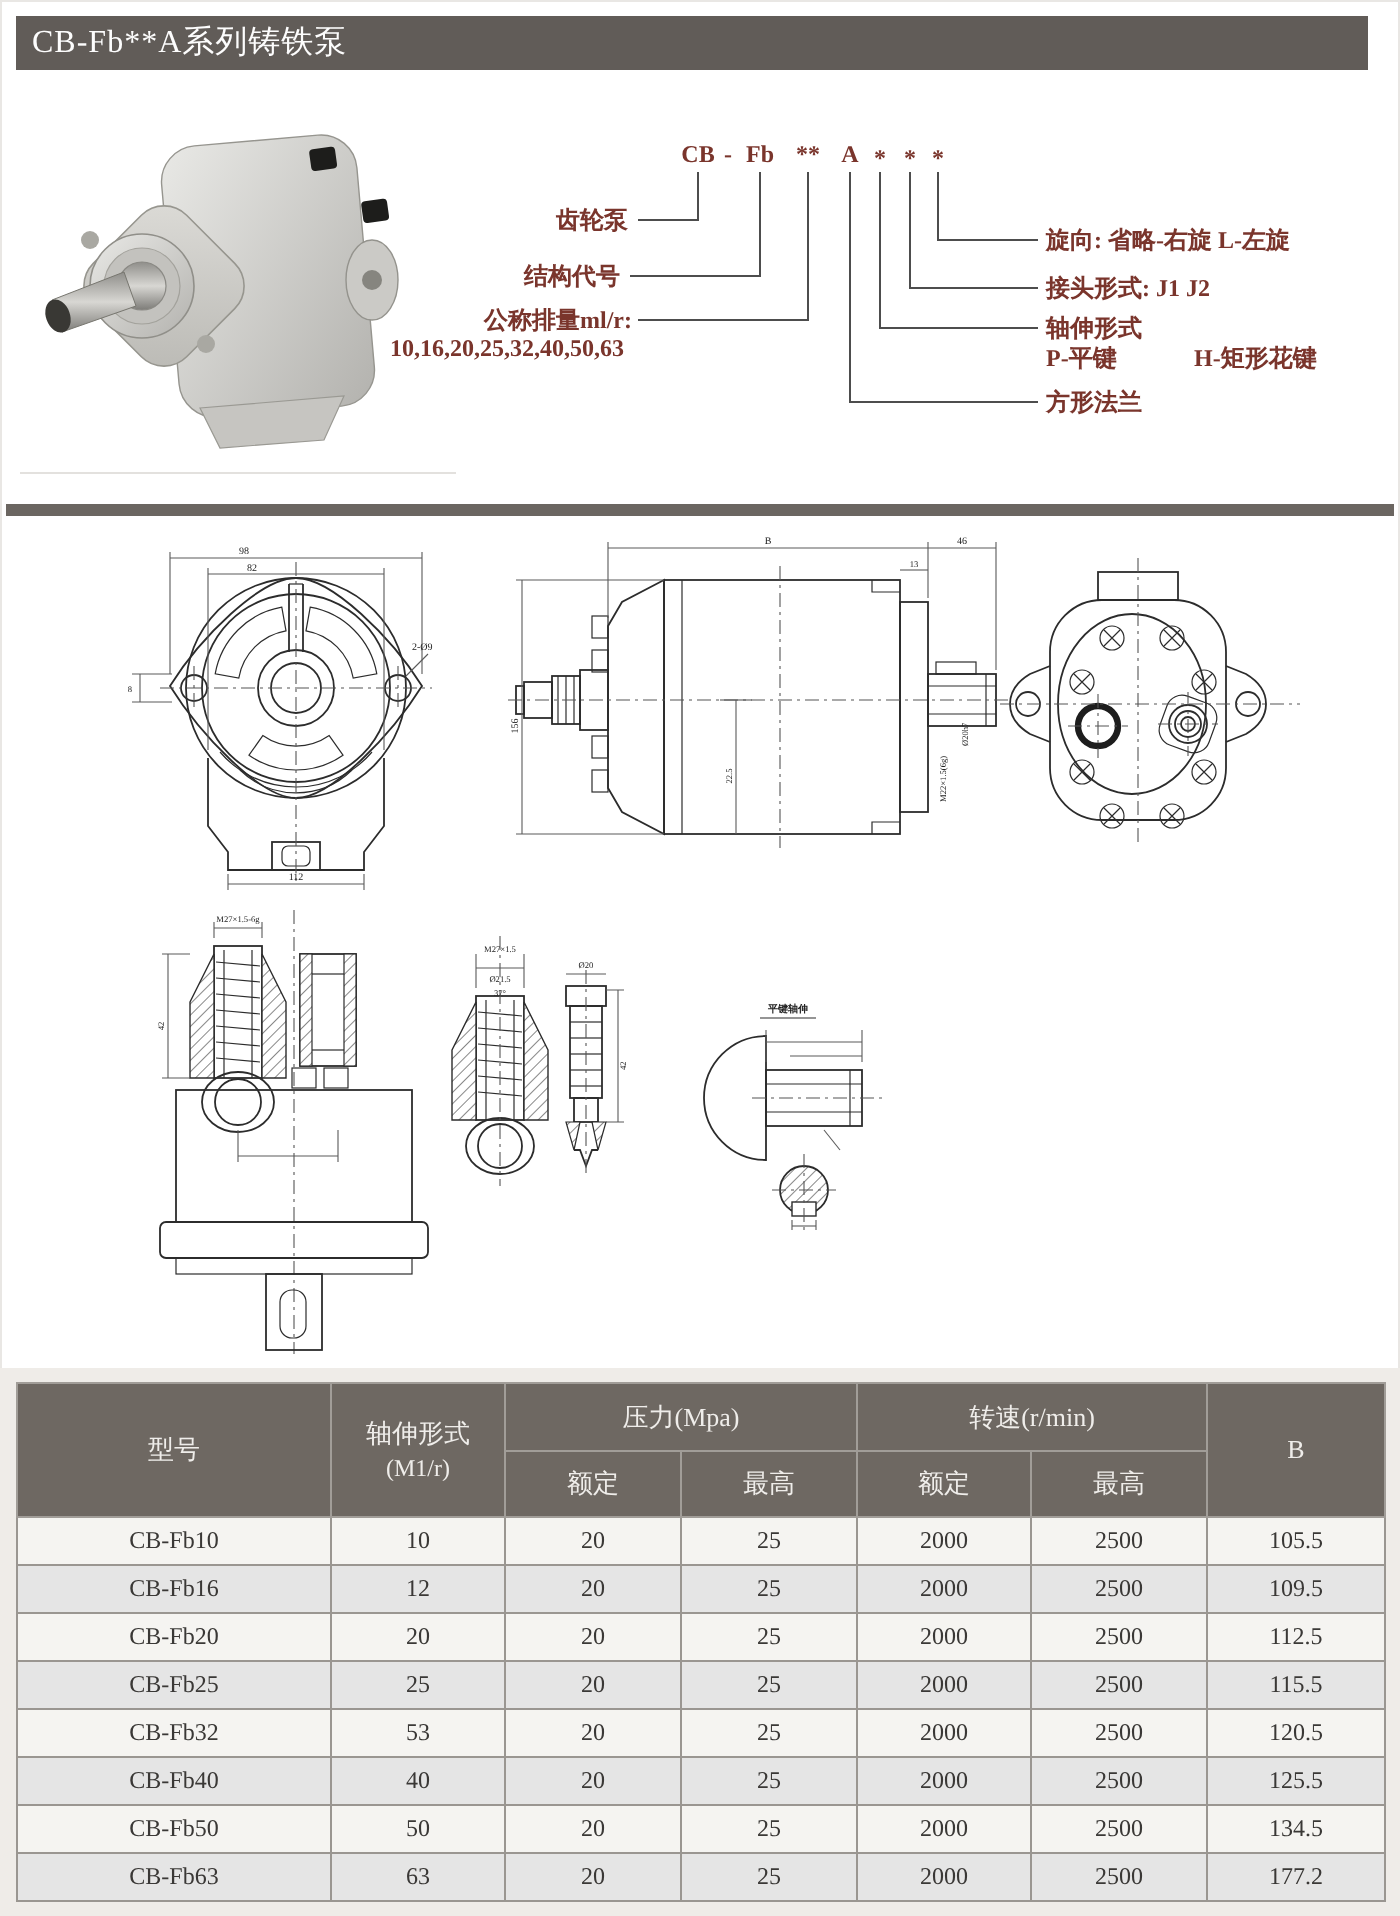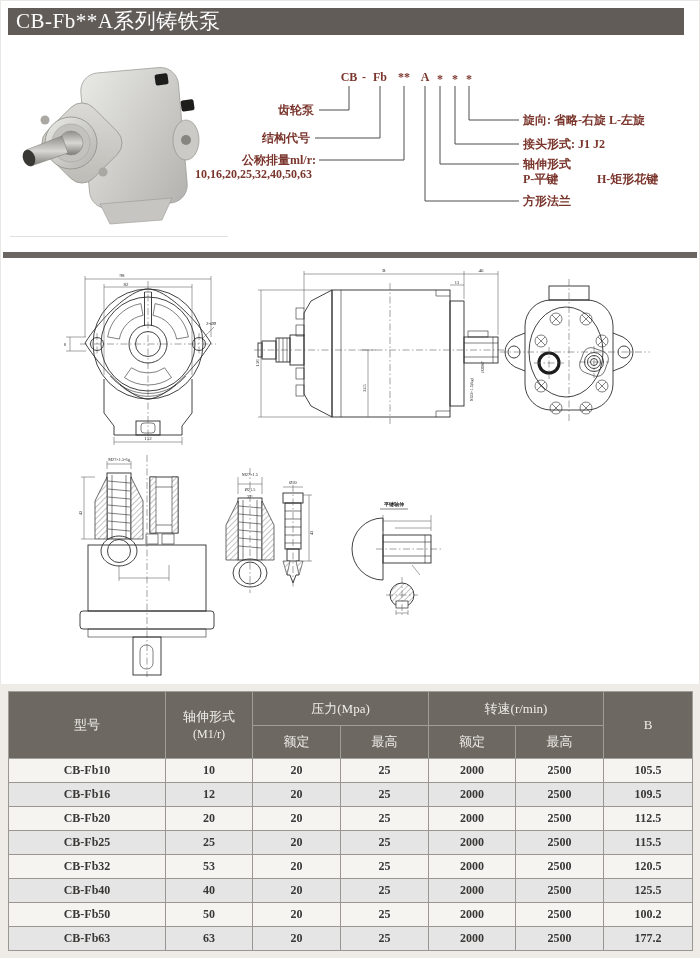--- a/index.html
+++ b/index.html
@@ -1,30 +1,30 @@
 <!DOCTYPE html>
 <html><head>
 <meta charset="utf-8">
 <style>
   html,body{margin:0;padding:0;}
   body{width:700px;height:958px;background:#fff;font-family:"Liberation Serif",serif;position:relative;overflow:hidden;}
   .page{position:absolute;inset:0;box-shadow:inset 0 0 0 1px #e9e7e4;}
   .title-bar{position:absolute;left:8px;top:8px;width:676px;height:27px;background:#615c58;color:#fdfdfd;
-             font-size:21px;line-height:27px;padding-left:8px;letter-spacing:.5px;box-sizing:border-box;}
+             font-size:16px;line-height:27px;padding-left:8px;letter-spacing:.5px;box-sizing:border-box;}
   .photo{position:absolute;left:10px;top:58px;width:218px;height:178px;border-bottom:1px solid #e3e1de;}
   .model-diagram{position:absolute;left:0;top:55px;}
   .divider{position:absolute;left:3px;top:252px;width:694px;height:6px;background:#6b6661;}
   .drawings{position:absolute;left:0;top:263px;}
   .table-band{position:absolute;left:0;top:684px;width:700px;height:274px;background:#efece8;}
   table.spec{position:absolute;left:8px;top:691px;width:684px;border-collapse:collapse;table-layout:fixed;
              font-family:"Liberation Serif",serif;}
   table.spec th{background:#6e6862;color:#efedea;font-weight:normal;font-size:13px;border:1px solid #a19d98;padding:0;}
   table.spec tr.h1 th{height:33px;}
   table.spec tr.h2 th{height:32px;}
-  table.spec td{text-align:center;height:23px;border:1px solid #9a9691;color:#3a3836;font-size:12px;padding:0;font-weight:bold;}
+  table.spec td{text-align:center;height:23px;border:1px solid #9a9691;color:#3a3836;font-size:12px;padding:0;}
   tr.r-a td{background:#f5f4f1;}
   tr.r-b td{background:#e5e5e5;}
   .mono-sub{font-size:12px;margin-top:20px;}
   svg text{font-family:"Liberation Serif",serif;}
   .cjk{font-weight:bold;fill:#7a352c;}
   .code{font-weight:bold;fill:#7a352c;font-size:12px;}
   .cl{stroke:#4d4d4d;stroke-width:1;fill:none;}
   .ln{stroke:#2c2c2c;stroke-width:.9;fill:none;}
   .thin{stroke:#2c2c2c;stroke-width:.6;fill:none;}
   .dim{stroke:#5a5a5a;stroke-width:.55;fill:none;}
@@ -455,21 +455,21 @@
       <td>2500</td>
       <td>125.5</td>
     </tr>
     <tr class="r-a">
       <td>CB-Fb50</td>
       <td>50</td>
       <td>20</td>
       <td>25</td>
       <td>2000</td>
       <td>2500</td>
-      <td>100.2</td>
+      <td>134.5</td>
     </tr>
     <tr class="r-b">
       <td>CB-Fb63</td>
       <td>63</td>
       <td>20</td>
       <td>25</td>
       <td>2000</td>
       <td>2500</td>
       <td>177.2</td>
     </tr>

